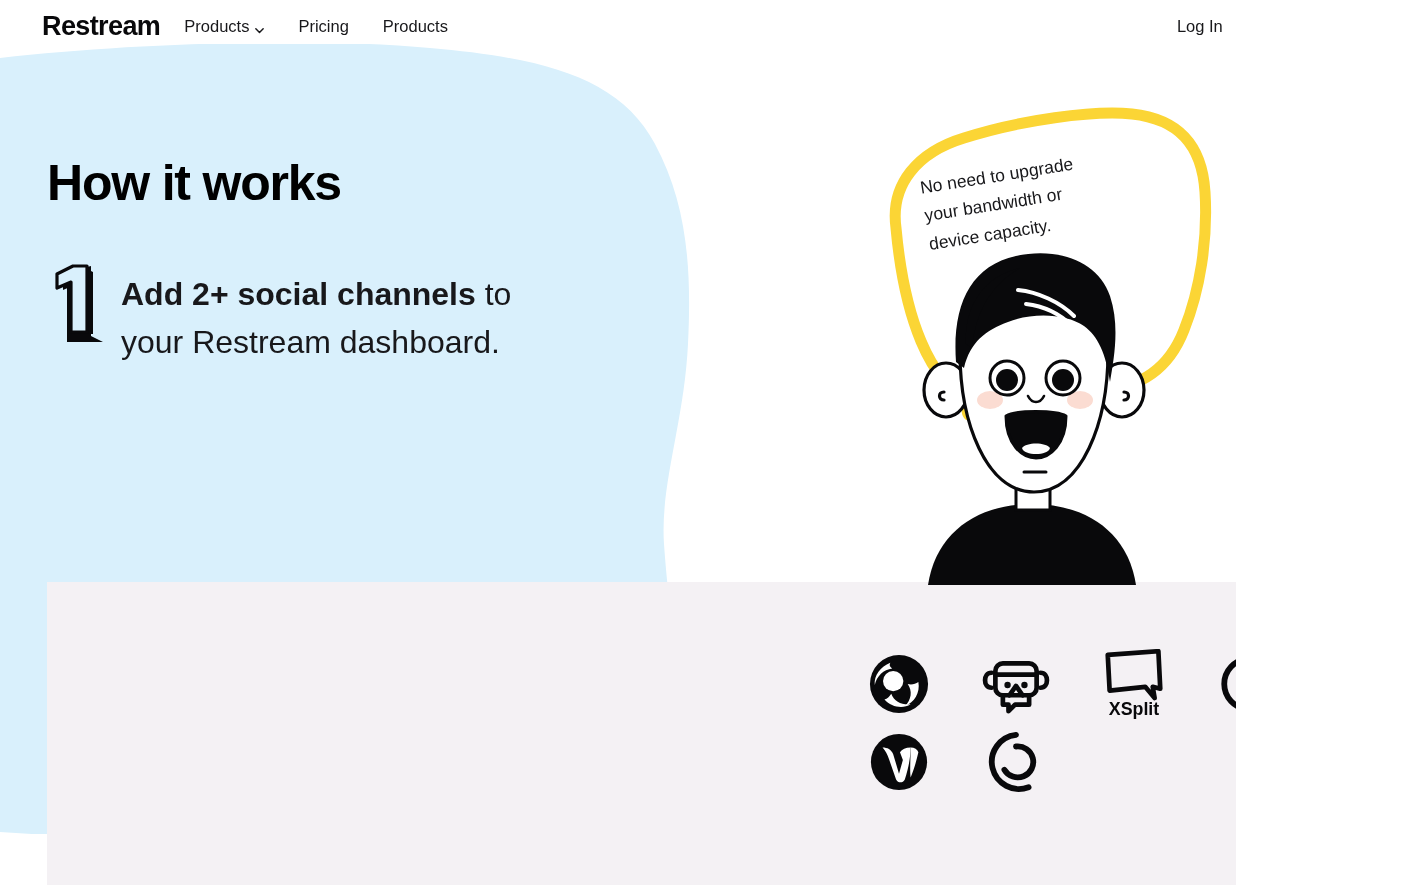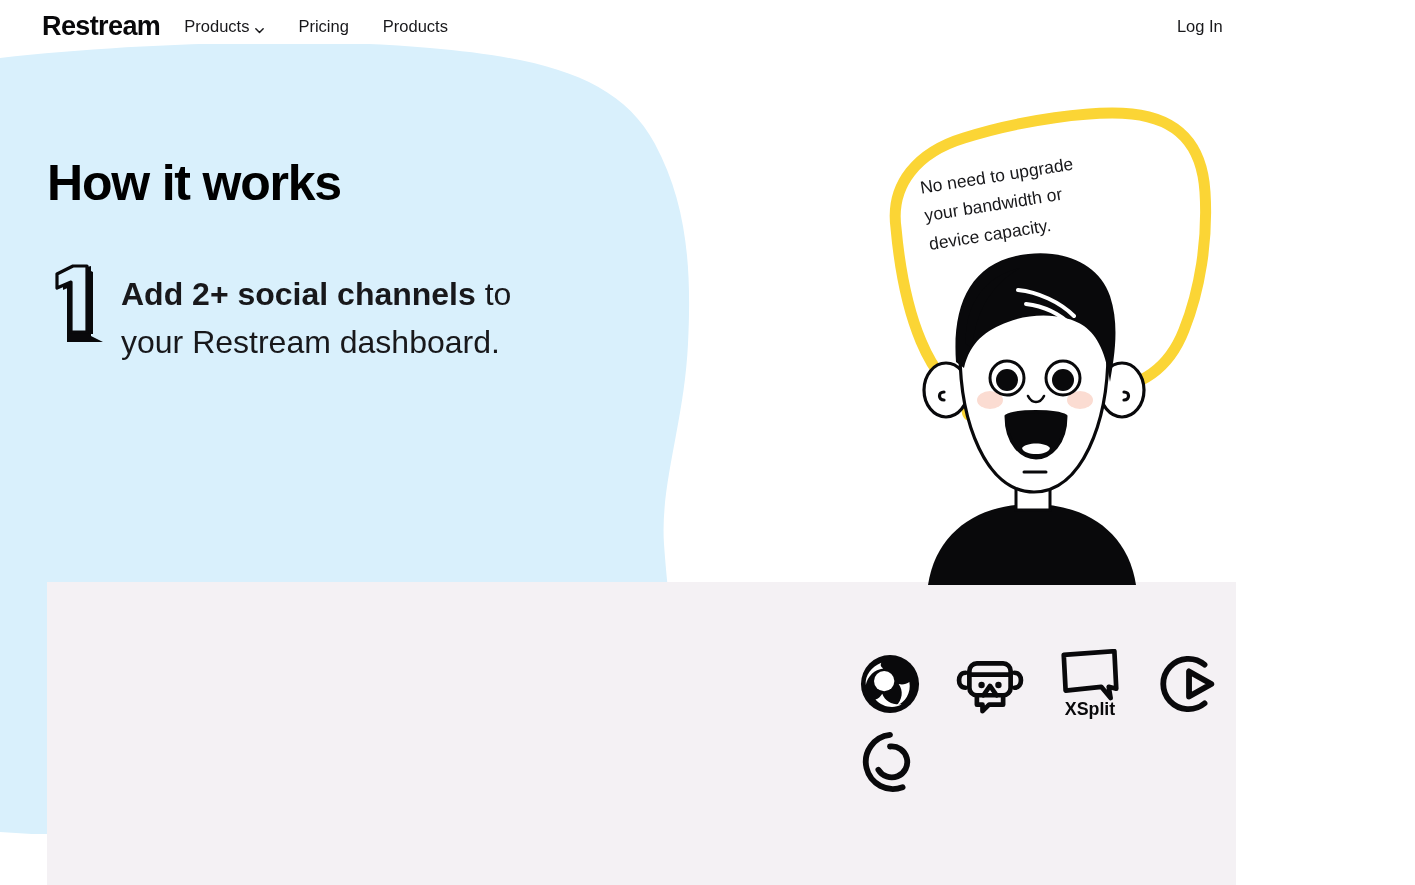--- a/index.html
+++ b/index.html
@@ -84,21 +84,21 @@
 
   
   .integration-copy {
     position:absolute; left:154px; top:680px; width:520px; z-index:10;
     font-size:25px; line-height:1.58; color:#18181b;
   }
   .integration-copy b { font-weight:bold; }
 
   .logo-grid {
     position:absolute; left:840px; top:645px; width:470px; z-index:10;
-    display:grid; grid-template-columns:repeat(5, 1fr);
+    display:grid; grid-template-columns:repeat(4, 1fr);
     justify-items:center; align-items:center;
   }
   .logo-cell { width:100px; height:78px; display:flex; align-items:center; justify-content:center; }
   .logo-cell svg { display:block; }
 </style>
 </head>
 <body>
 
 <div id="page">
 

